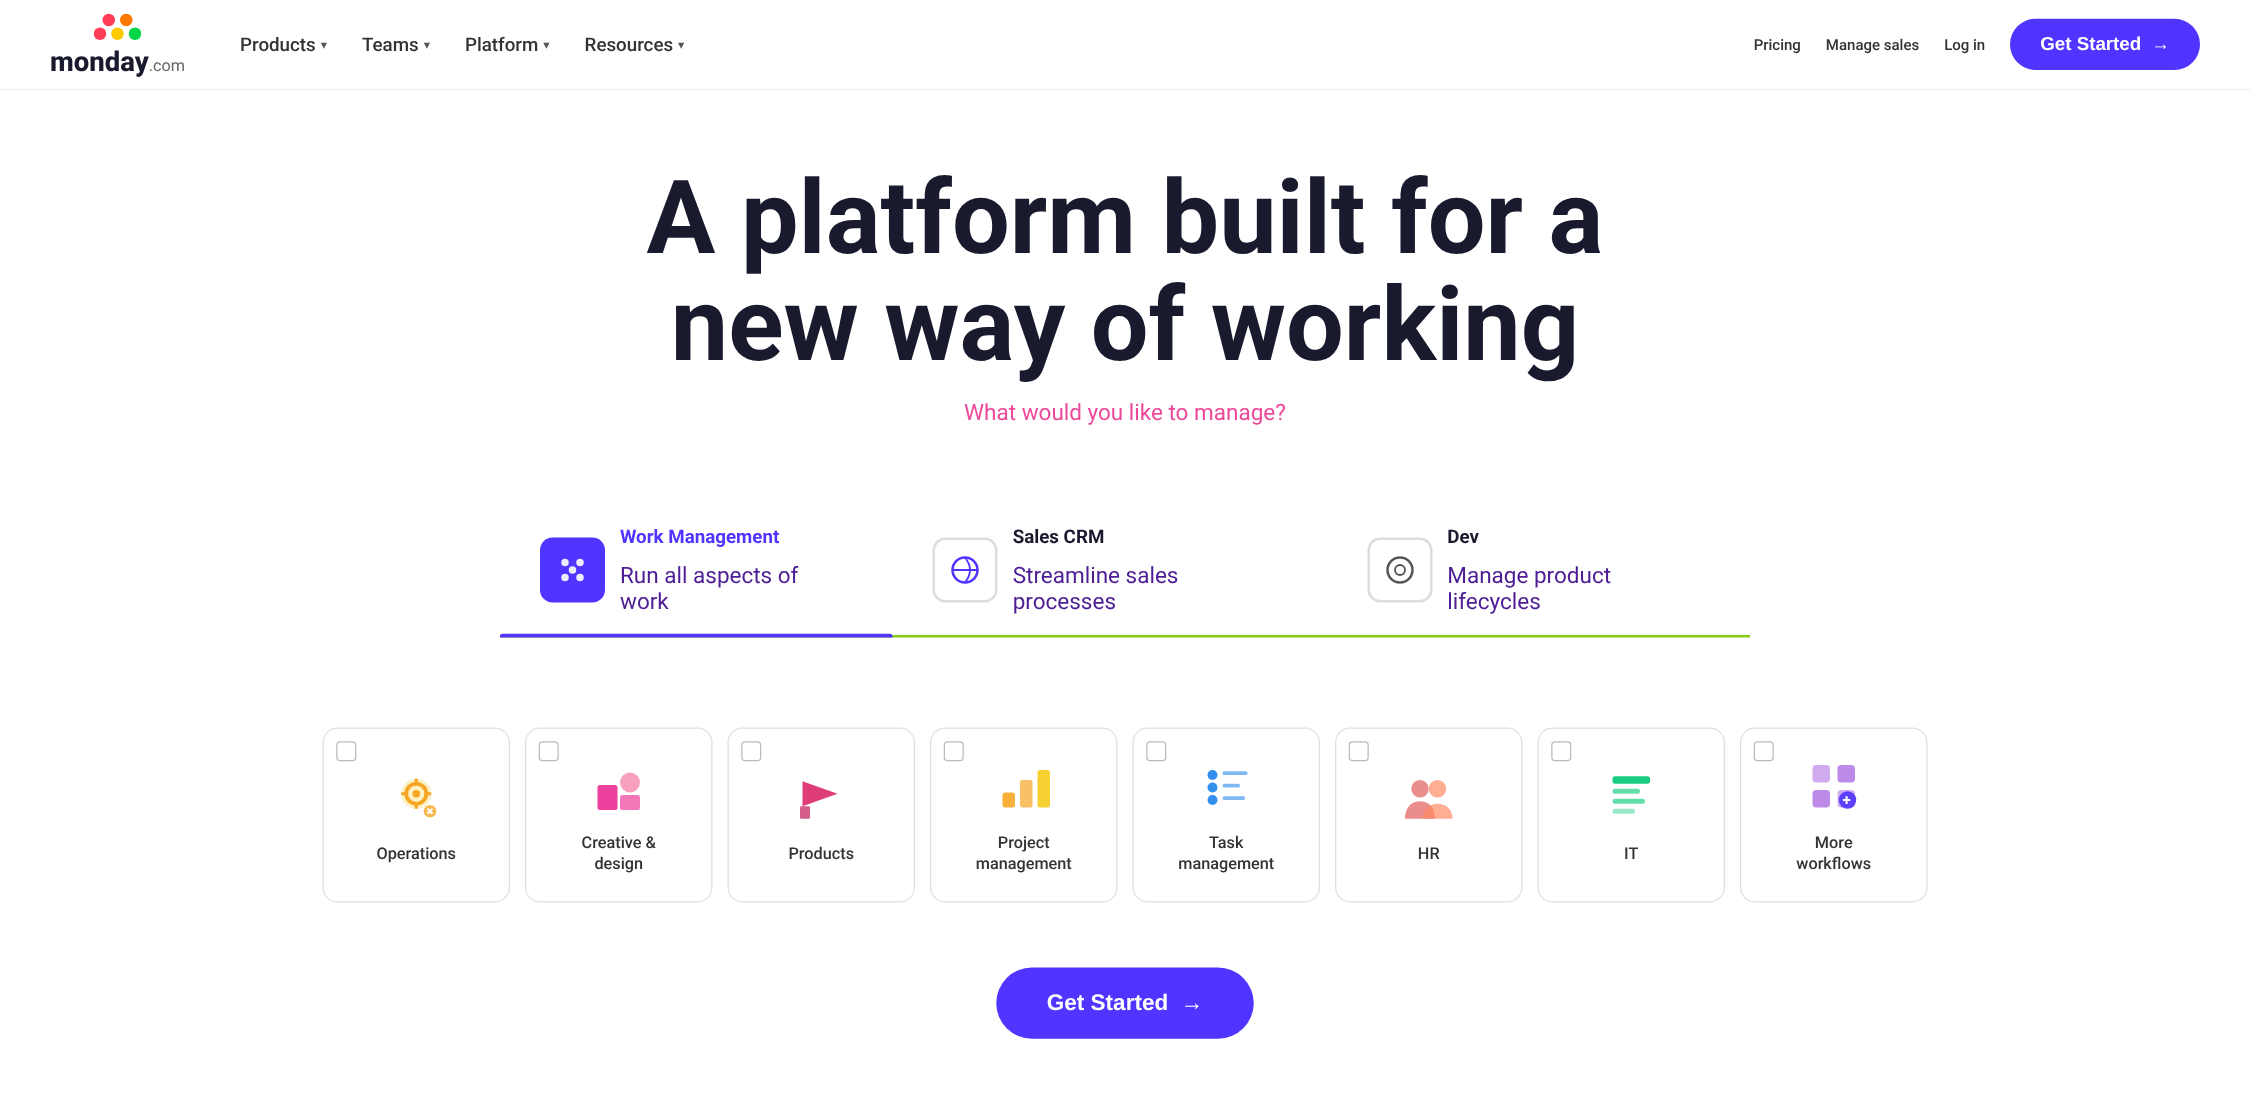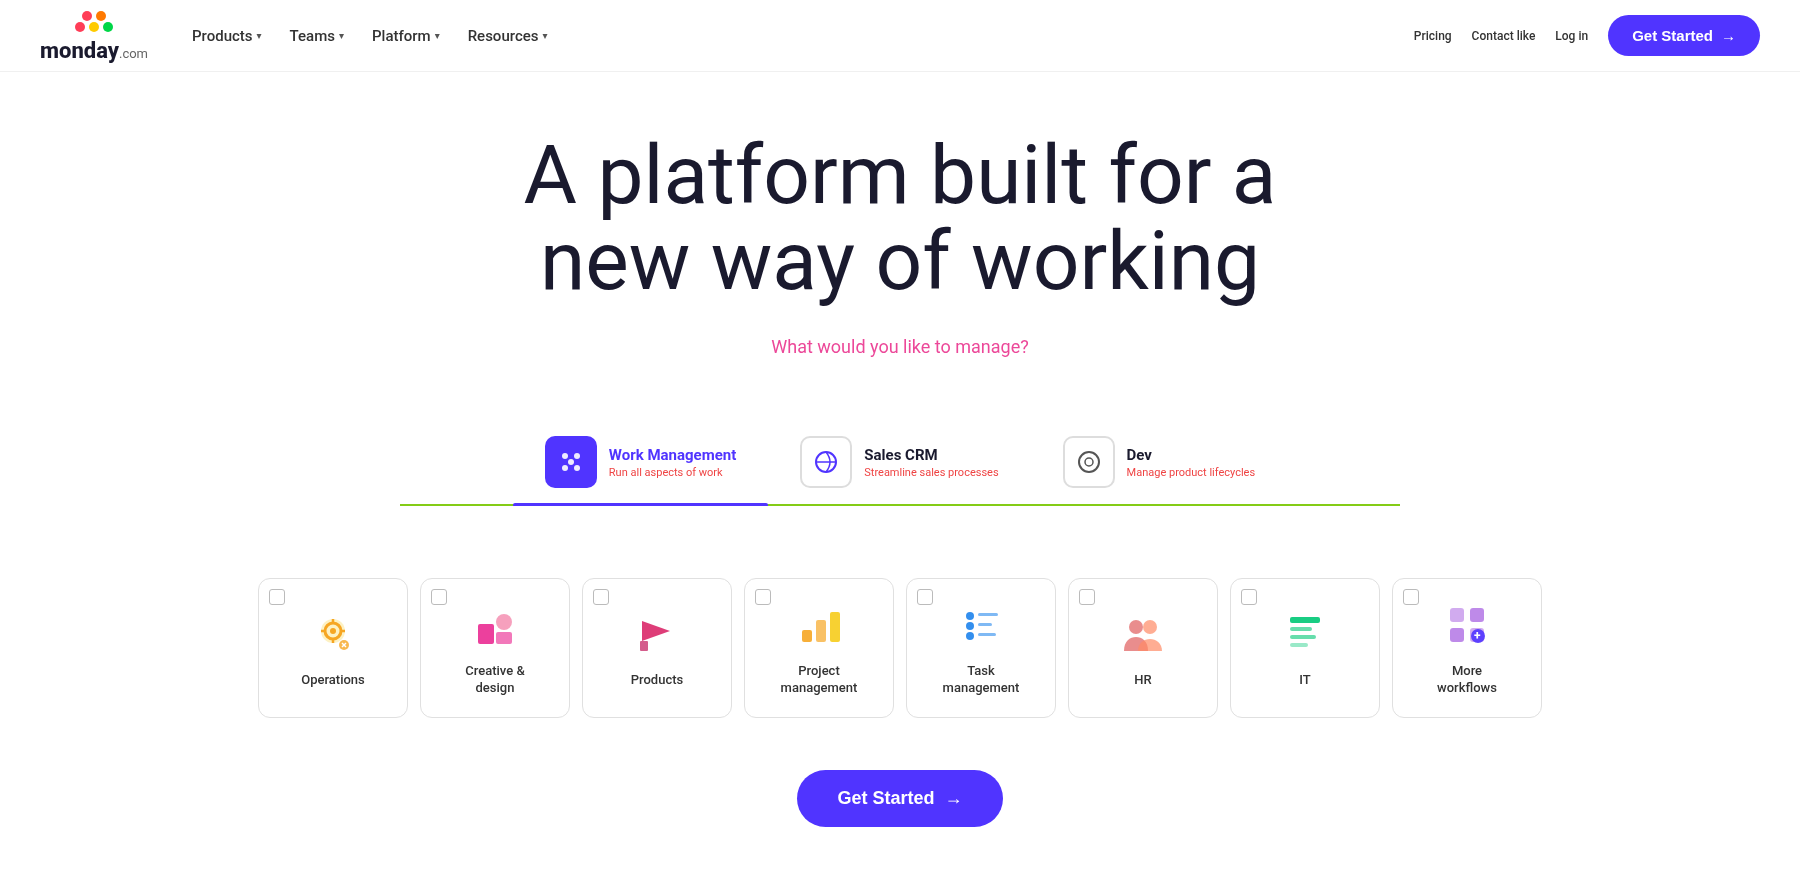--- a/index.html
+++ b/index.html
@@ -79,25 +79,25 @@
       transition: background 0.15s;
     }
 
     
     .hero {
       text-align: center;
       padding: 60px 40px 40px;
     }
     .hero-title {
       font-size: 82px;
-      font-weight: 400;
+      font-weight: 700;
       line-height: 1.05;
       color: #1a1a2e;
       max-width: 800px;
-      margin: 0 auto 32px;
+      margin: 0 auto 16px;
     }
     .hero-subtitle {
       font-size: 18px;
       color: #ec4899;
       margin-bottom: 63px;
     }
 
     
     .tabs-container {
       display: flex;
@@ -144,24 +144,24 @@
     }
     .tab-text { text-align: left; }
     .tab-title {
       font-size: 15px;
       font-weight: 700;
       color: #1a1a2e;
       display: block;
     }
     .tab-item.active .tab-title { color: #5034ff; }
     .tab-subtitle {
-      font-size: 11px;
-      color: #ef4444;
+      font-size: 18px;
+      color: #4c1d95;
       display: block;
-      margin-top: 2px;
+      margin-top: 12px;
     }
 
     
     .workflows-section {
       display: flex;
       justify-content: center;
       gap: 12px;
       padding: 32px 40px;
       flex-wrap: wrap;
       max-width: 1400px;
@@ -262,21 +262,21 @@
       <span class="chevron">▾</span>
     </a>
     <a class="nav-item" href="#">
       <span>Resources</span>
       <span class="chevron">▾</span>
     </a>
   </div>
 
   <div class="nav-links-right">
     <a class="nav-right-link" href="#">Pricing</a>
-    <a class="nav-right-link" href="#">Contact like</a>
+    <a class="nav-right-link" href="#">Manage sales</a>
     <a class="nav-right-link" href="#">Log in</a>
     <button class="btn-get-started">
       <span>Get Started</span>
       <span>→</span>
     </button>
   </div>
 </nav>
 
 <section class="hero">
   <h1 class="hero-title">

